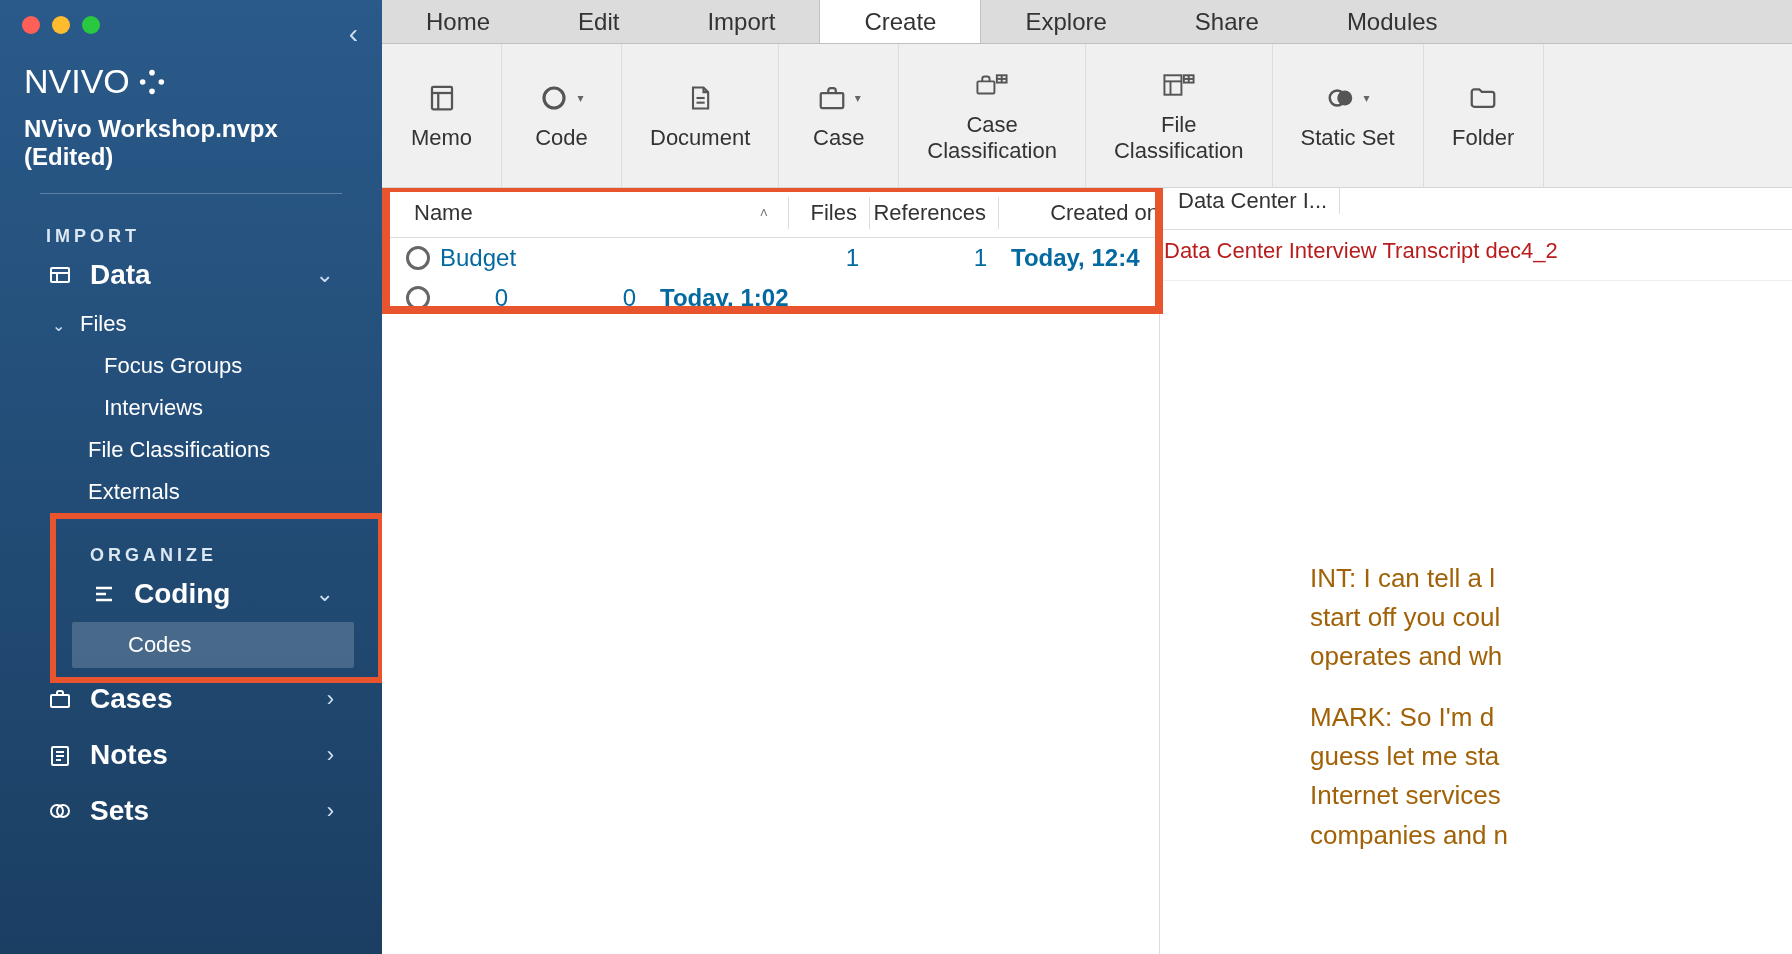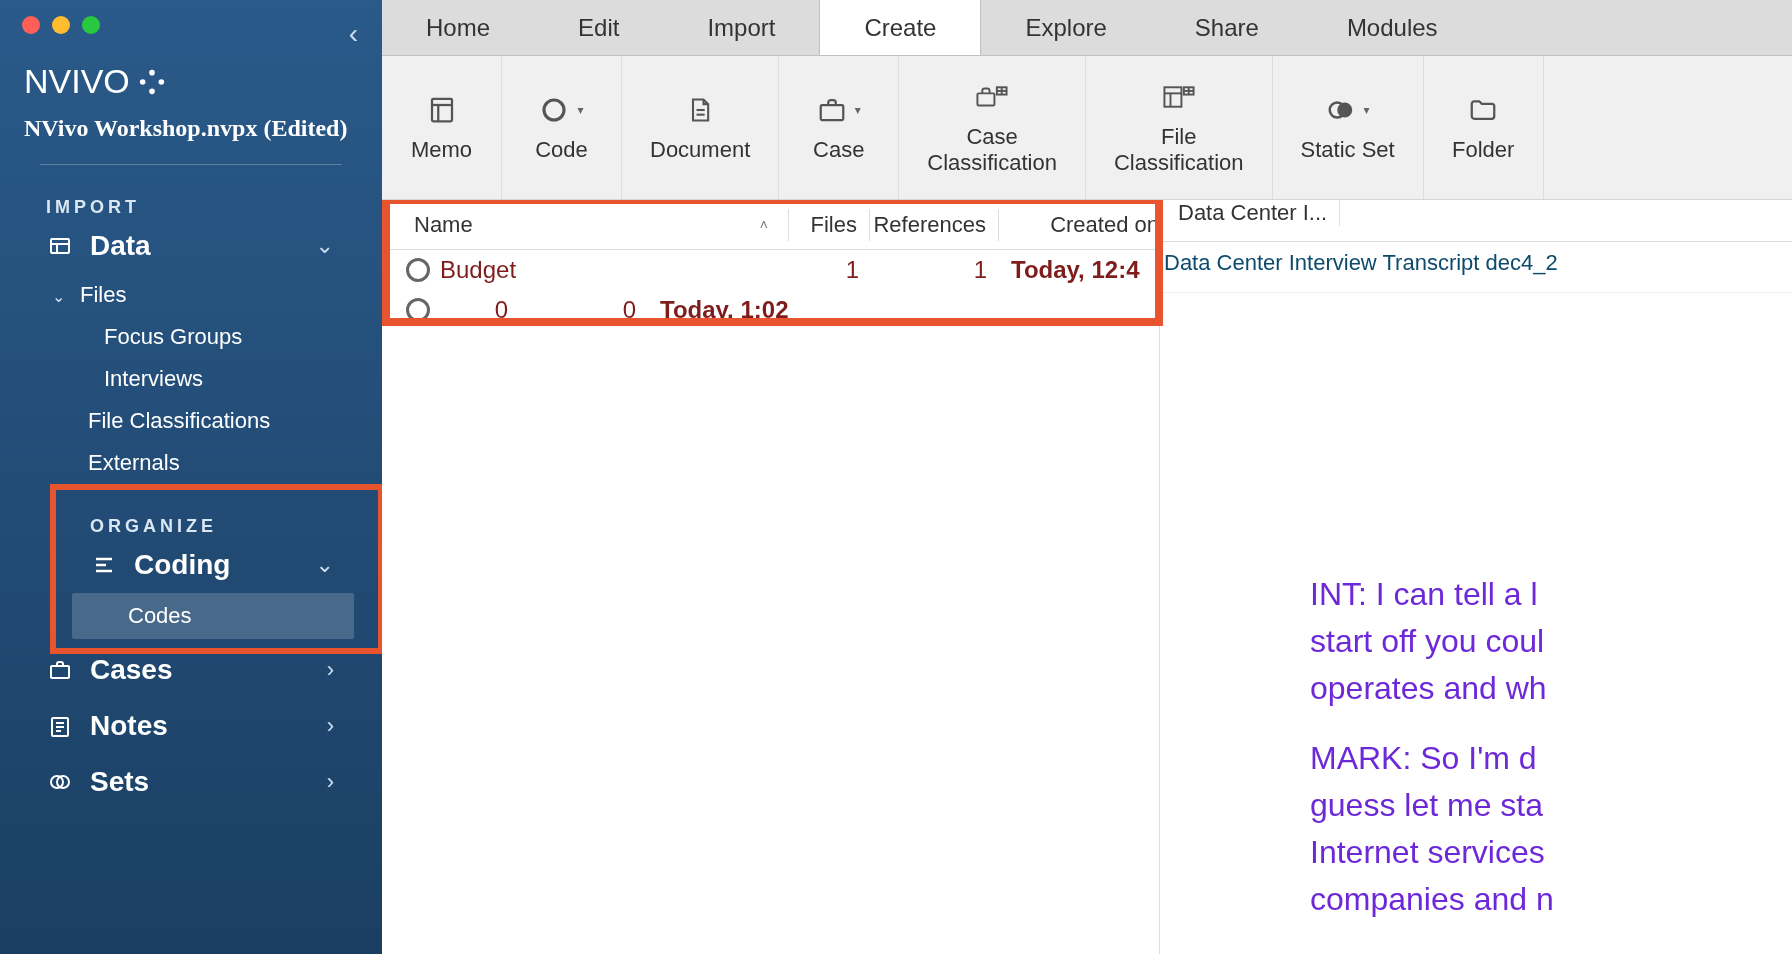--- a/index.html
+++ b/index.html
@@ -7,67 +7,67 @@
 .app { display: flex; width: 100%; height: 100%; }
 .sidebar { width: 382px; background: linear-gradient(#2a5a8a, #1b3f63); color: #fff; display: flex; flex-direction: column; position: relative; }
 .win-controls { display: flex; gap: 12px; padding: 16px 0 0 22px; align-items: center; }
 .dot { width: 18px; height: 18px; border-radius: 50%; }
 .dot.red { background: #ff5f57; }
 .dot.yellow { background: #febc2e; }
 .dot.green { background: #28c840; }
 .collapse-chev { position: absolute; right: 24px; top: 18px; color: #cfe0f0; font-size: 28px; font-weight: 300; }
 .logo { display: flex; align-items: center; gap: 8px; padding: 28px 0 0 24px; font-size: 34px; font-weight: 400; letter-spacing: 0px; }
 .logo-diamond { display: inline-flex; }
-.project-name { padding: 14px 24px 0 24px; font-size: 24px; font-weight: 600; font-family: Liberation Serif, serif; }
+.project-name { padding: 14px 24px 0 24px; font-size: 24px; font-weight: 600; }
 .divider { height: 1px; background: rgba(255,255,255,0.25); margin: 22px 40px 0 40px; }
 .section-label { padding: 32px 0 0 46px; font-size: 18px; letter-spacing: 4px; font-weight: 600; color: #dbe7f3; }
 .nav-item { display: flex; align-items: center; gap: 16px; padding: 12px 24px 12px 46px; font-size: 28px; font-weight: 700; cursor: pointer; position: relative; }
 .nav-item .chev { margin-left: auto; margin-right: 24px; font-size: 22px; font-weight: 400; color: #cfe0f0; }
 .sub-item { padding: 8px 24px 8px 80px; font-size: 22px; cursor: pointer; font-weight: 500; display: flex; align-items: center; gap: 12px; }
 .sub-item .chev-small { font-size: 16px; color: #cfe0f0; transform: translateY(1px); margin-left:-28px; margin-right:0; width:16px; }
 .sub-sub { padding: 8px 24px 8px 104px; font-size: 22px; cursor: pointer; font-weight: 500; }
 .highlight-box { border: 6px solid #e8542e; position: absolute; left: 6px; right: -2px; pointer-events: none; }
 .coding-block { position: relative; margin-top: 12px; margin-left: 44px; }
 .codes-selected { background: rgba(255,255,255,0.18); margin: 0 28px; padding: 10px 0 10px 56px; border-radius: 2px; font-size: 22px; font-weight: 500; }
 .icon-sm { display: inline-flex; width: 28px; height: 28px; align-items: center; justify-content: center; }
 
 .main { flex: 1; display: flex; flex-direction: column; background: #fff; }
-.menu-bar { display: flex; background: #dcdcdc; border-bottom: 1px solid #c0c0c0; height: 56px; align-items: stretch; }
+.menu-bar { display: flex; background: #dcdcdc; border-bottom: 1px solid #c0c0c0; height: 44px; align-items: stretch; }
 .menu-tab { padding: 0 44px; display: flex; align-items: center; font-size: 24px; color: #333; cursor: pointer; }
 .menu-tab.active { background: #fff; border-left: 1px solid #c0c0c0; border-right: 1px solid #c0c0c0; }
 
 .ribbon { display: flex; background: #f0f0f0; border-bottom: 1px solid #d6d6d6; height: 144px; align-items: stretch; }
 .ribbon-btn { display: flex; flex-direction: column; align-items: center; justify-content: center; gap: 10px; padding: 0 28px; cursor: pointer; border-right: 1px solid #ddd; min-width: 120px; }
 .ribbon-btn .ic { height: 34px; display:flex; align-items:center; justify-content:center; color:#555; position:relative; }
 .ribbon-btn .lbl { font-size: 22px; color: #333; text-align: center; line-height: 1.15; }
 .drop-caret { font-size: 12px; color: #666; margin-left: 8px; }
 
 .content-row { flex: 1; display: flex; overflow: hidden; }
 .codes-pane { width: 777px; position: relative; background: #fff; }
 .codes-highlight { position: absolute; left: 0; right: -4px; top: -4px; border: 8px solid #e8542e; height: 130px; pointer-events: none; }
 .table-head { display: flex; align-items: center; height: 50px; border-bottom: 1px solid #ddd; padding-left: 32px; font-size: 22px; color: #333; }
 .col-name { flex: 1; display:flex; align-items:center; gap:8px; }
 .col-name .sort { font-size: 14px; color:#777; margin-left:auto; margin-right:20px;}
 .vcol-sep { width:1px; background:#ddd; height:32px; }
 .col-files { width: 80px; text-align: right; padding-right: 12px; }
 .col-refs { width: 128px; text-align: right; padding-right: 12px; }
 .col-created { width: 160px; text-align: right; padding-left: 12px; }
-.code-row { display: flex; align-items: center; height: 40px; padding-left: 24px; font-size: 24px; color: #7f1d1d; }
+.code-row { display: flex; align-items: center; height: 40px; padding-left: 24px; font-size: 24px; color: #0369a1; }
 .circle { width: 24px; height: 24px; border: 3px solid #666; border-radius: 50%; margin-right: 10px; flex-shrink:0; }
 .cell-name { flex: 1; }
 .cell-files { width: 80px; text-align: right; padding-right: 12px; }
 .cell-refs { width: 128px; text-align: right; padding-right: 12px; }
 .cell-created { width: 160px; text-align: left; padding-left: 12px; white-space: nowrap; overflow:hidden;font-weight:bold; }
 
 .doc-pane { flex: 1; border-left: 1px solid #ddd; display:flex; flex-direction:column; }
 .doc-tabs { display:flex; border-bottom:1px solid #ddd; height:42px; align-items:flex-start; }
 .doc-tab { padding:0 18px; display:flex; align-items:center; font-size:22px; color:#333; border-right:1px solid #ddd; background:#f4f4f4; max-width:180px; white-space:nowrap; overflow:hidden; text-overflow:ellipsis;}
 .doc-tab.active{ background:#fff; }
-.doc-title { padding: 8px 0 16px 4px; font-size:22px; color:#0c4a6e; border-bottom:1px solid #eee; white-space:nowrap; overflow:hidden; }
-.doc-body { flex:1; padding: 280px 0 0 150px; font-size:32px; line-height:1.35; color:#6d28d9; overflow:hidden; }
+.doc-title { padding: 8px 0 16px 4px; font-size:22px; color:#b91c1c; border-bottom:1px solid #eee; white-space:nowrap; overflow:hidden; }
+.doc-body { flex:1; padding: 280px 0 0 150px; font-size:26px; line-height:1.35; color:#a16207; overflow:hidden; }
 .doc-body p { margin-bottom: 26px; white-space: nowrap; }
 </style>
 </head>
 <body>
 
 <div class="app">
 
   <div class="sidebar">
     <div class="win-controls">
       <div class="dot red"></div>

